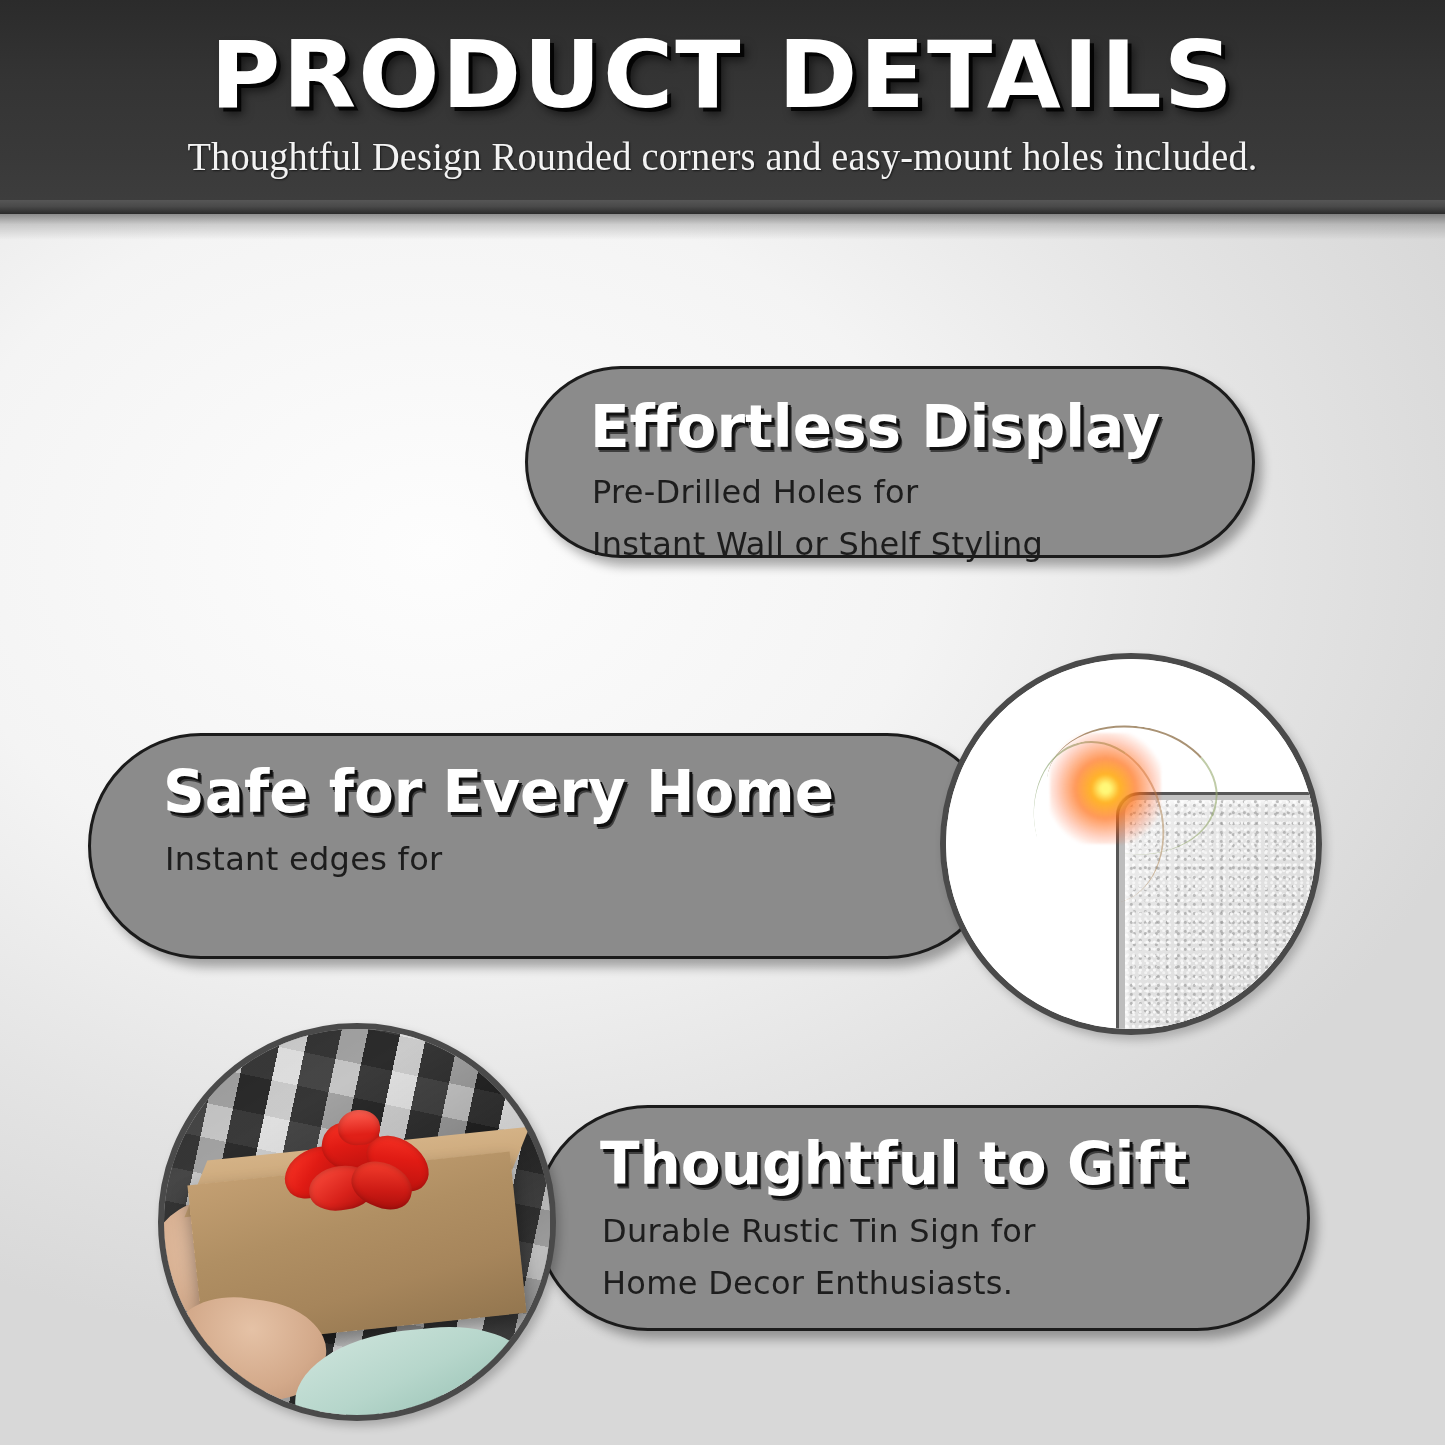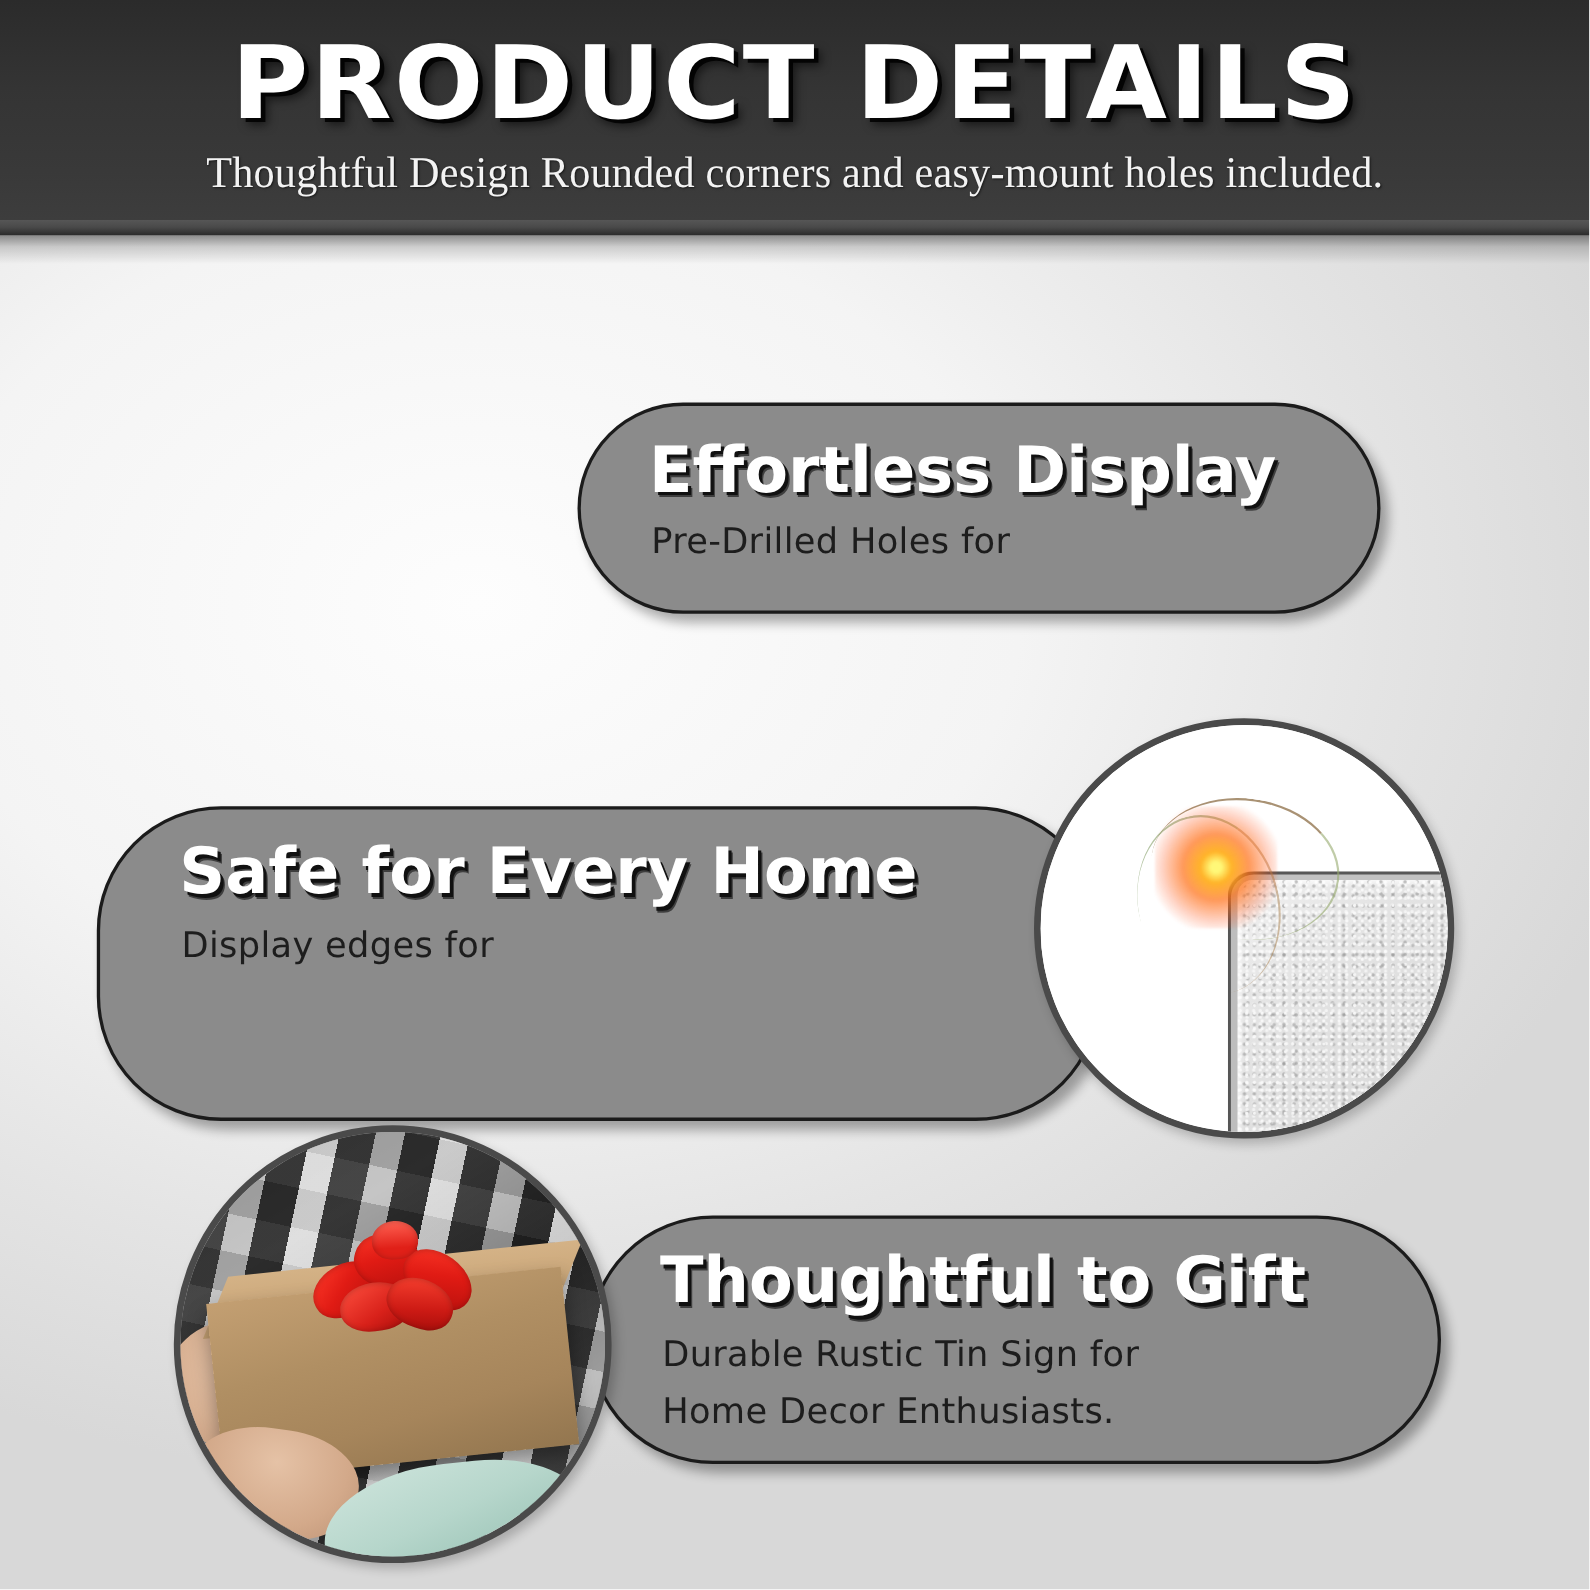--- a/index.html
+++ b/index.html
@@ -81,21 +81,21 @@
     color:#1d1d1d;
     white-space:nowrap;
     letter-spacing:.3px;
   }
 
   #panel1{ left:525px; top:366px; width:730px; height:192px; border-radius:113px; }
   #panel1 .ptitle{ left:62px; top:24px; }
   #panel1 .l1{ left:64px; top:104px; }
   #panel1 .l2{ left:64px; top:156px; }
 
-  #panel2{ left:88px; top:733px; width:912px; height:286px; border-radius:113px; }
+  #panel2{ left:88px; top:733px; width:912px; height:226px; border-radius:113px; }
   #panel2 .ptitle{ left:72px; top:22px; }
   #panel2 .l1{ left:74px; top:104px; }
   #panel2 .l2{ left:74px; top:156px; }
 
   #panel3{ left:535px; top:1105px; width:775px; height:226px; border-radius:113px;text-align:right; }
   #panel3 .ptitle{ left:62px; top:22px; }
   #panel3 .l1{ left:64px; top:104px; }
   #panel3 .l2{ left:64px; top:156px; }
 
   
@@ -291,26 +291,27 @@
   <div class="header">
     <div class="header-title">PRODUCT DETAILS</div>
     <div class="header-sub">Thoughtful Design Rounded corners and easy-mount holes included.</div>
   </div>
   <div class="header-strip"></div>
   <div class="header-shadow"></div>
 
   <div class="panel" id="panel1">
     <div class="ptitle">Effortless Display</div>
     <div class="pline l1">Pre-Drilled Holes for</div>
+    <div class="pline l2">Instant Wall or Shelf Styling</div>
   </div>
 
 
   <div class="panel" id="panel2">
     <div class="ptitle">Safe for Every Home</div>
-    <div class="pline l1">Display edges for</div>
+    <div class="pline l1">Instant edges for</div>
   </div>
 
   <div class="circle" id="circle2">
     <div class="c2-bg"></div>
     <div class="c2-plate">
       <div class="c2-texture"></div>
     </div>
     <div class="c2-edgeline"></div>
     <div class="c2-spark s1"></div>
     <div class="c2-spark s2"></div>

